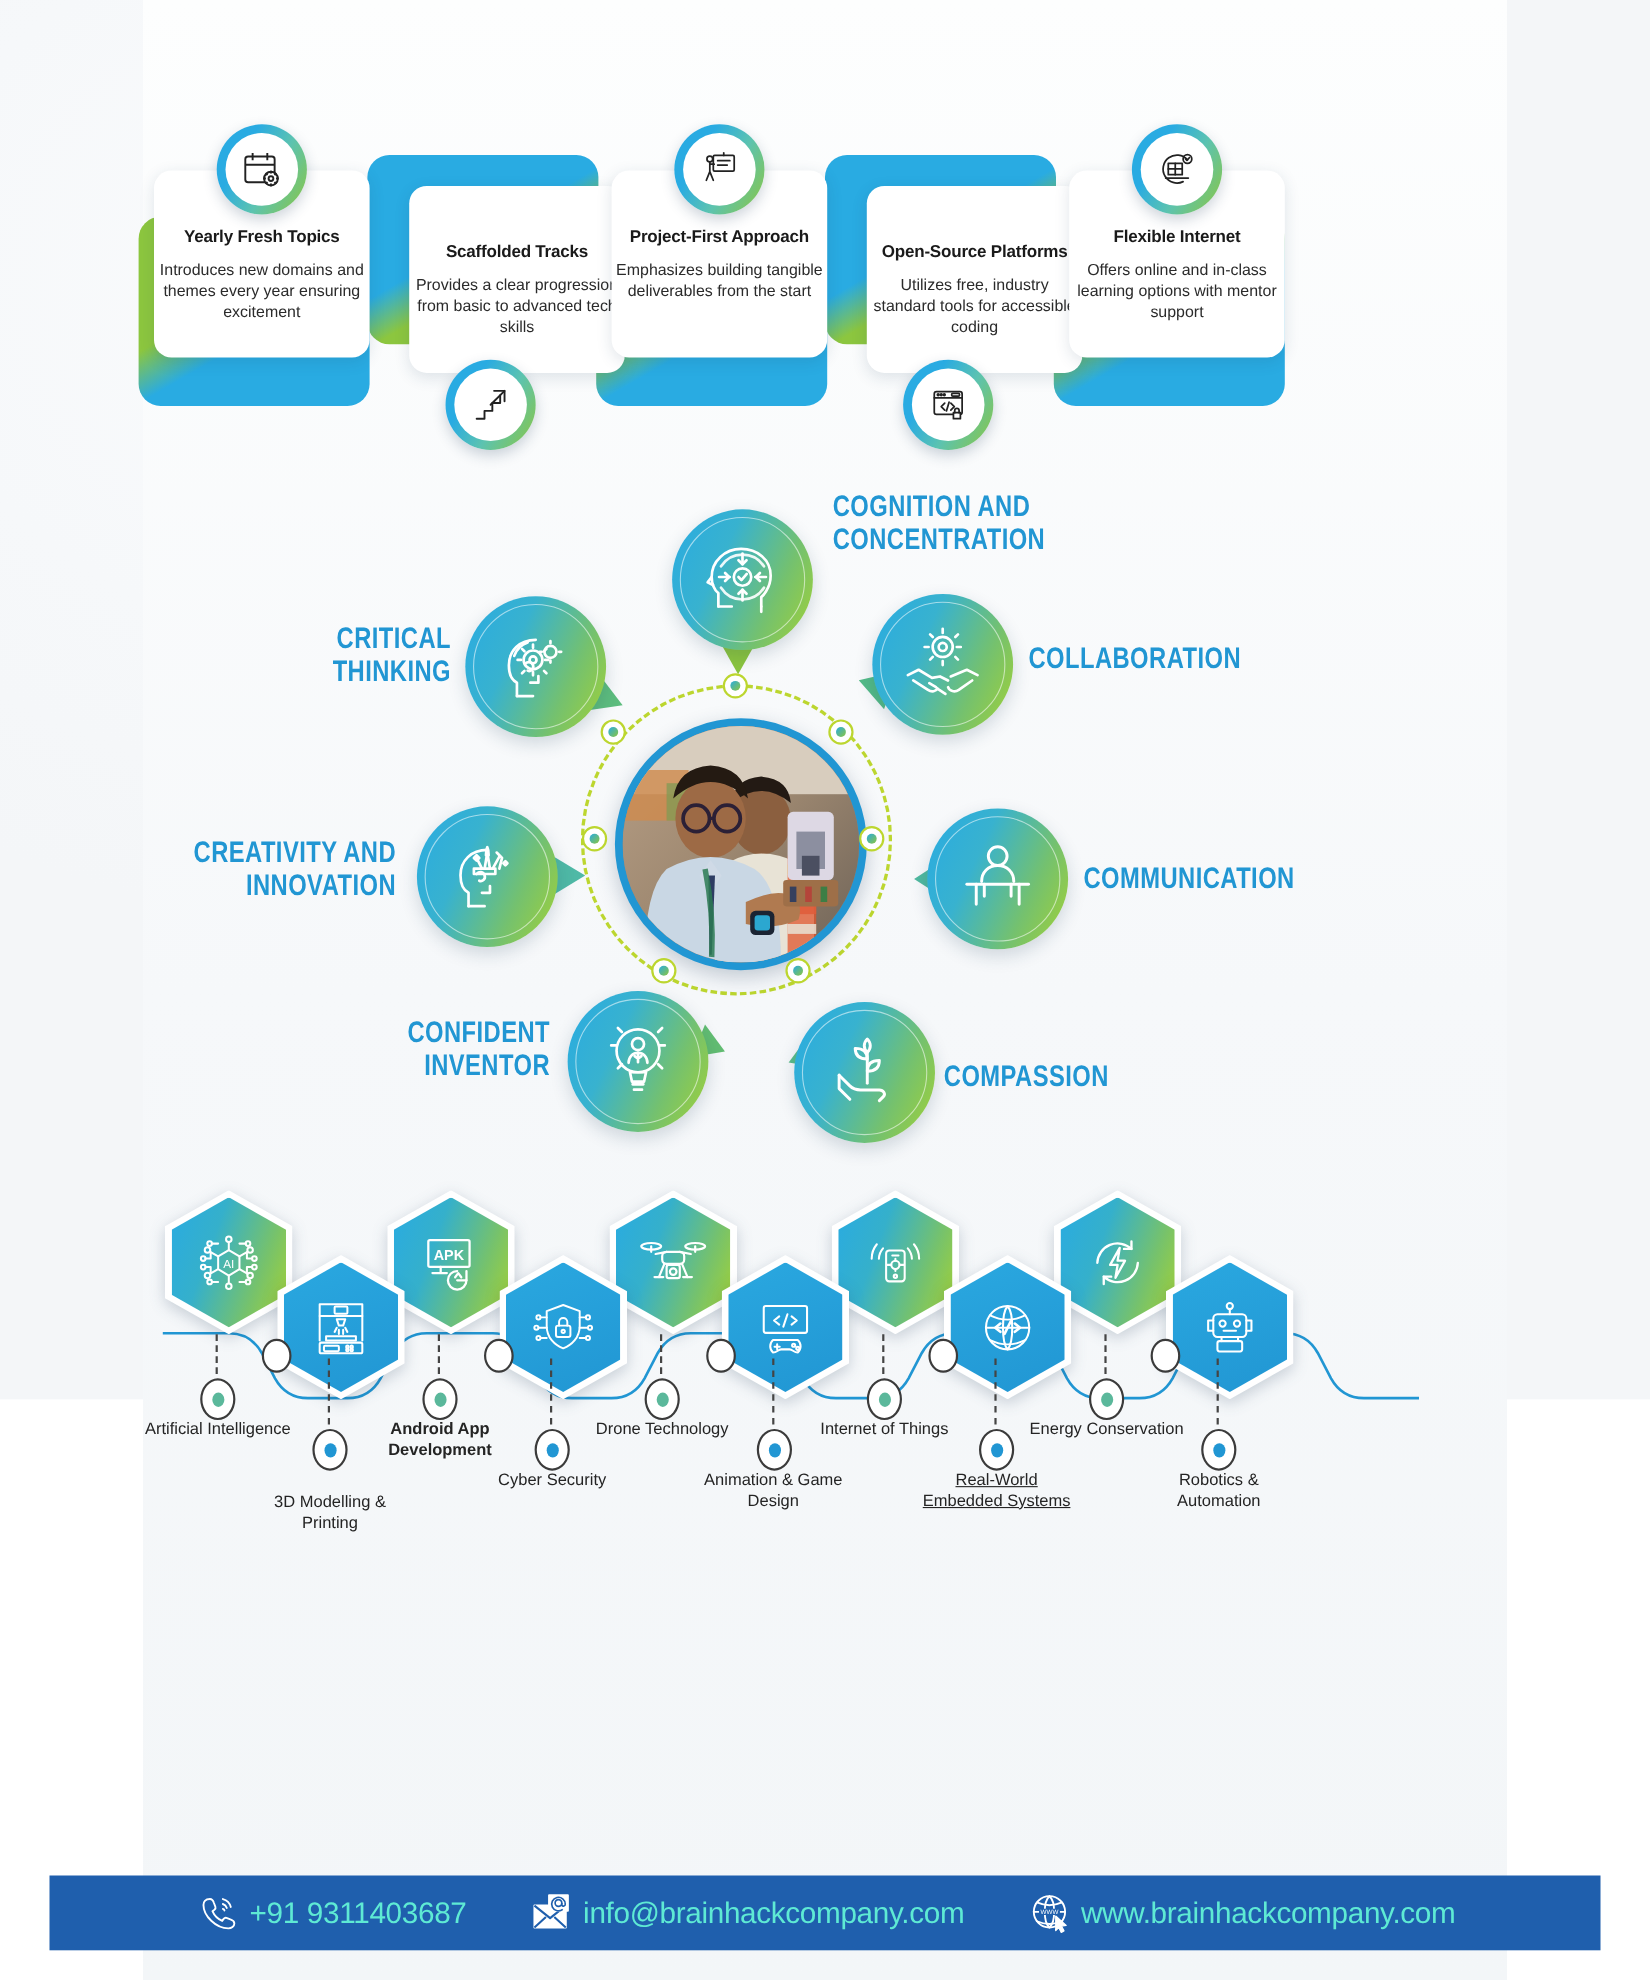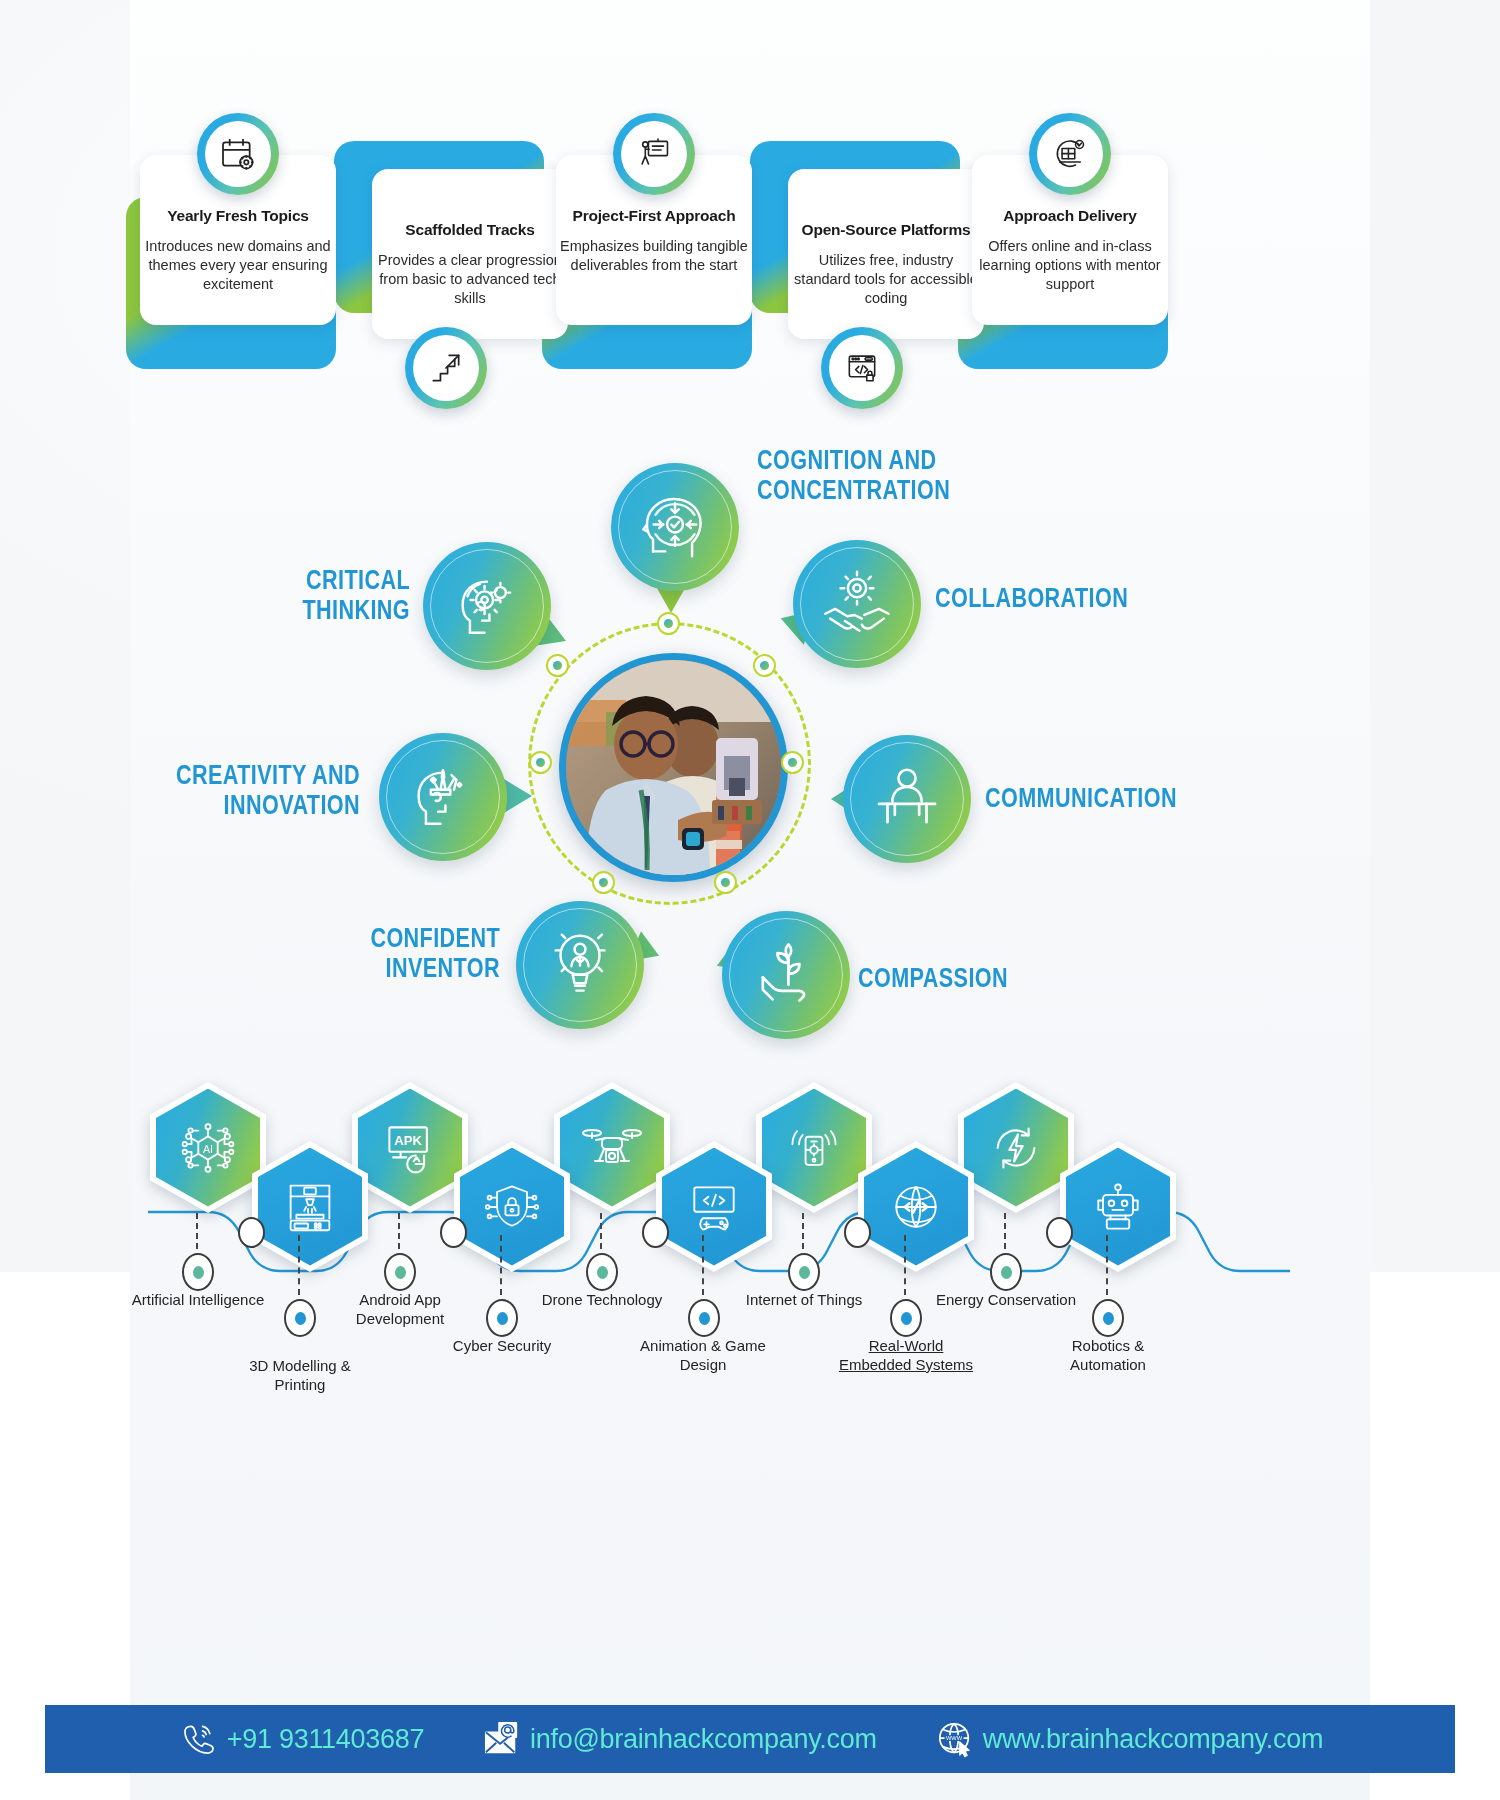--- a/index.html
+++ b/index.html
@@ -234,21 +234,21 @@
             <path d="M30 33h8v7h-8z" fill="#fff"></path>
             <path d="M31.5 33v-2.5a2.5 2.5 0 015 0V33"></path>
           </svg>
         </div>
       </div>
     </div>
 
     <div class="card" style="left:832px;top:40px;">
       <div class="frameA"></div>
       <div class="body">
-        <div class="title">Approach Delivery</div>
+        <div class="title">Flexible Internet</div>
         <div class="desc">Offers online and in-class learning options with mentor support</div>
       </div>
       <div class="bubble" style="left:57px;top:-42px;">
         <div class="inner">
           <svg width="38" height="38" viewBox="0 0 48 48" fill="none" stroke="#222" stroke-width="2" stroke-linecap="round" stroke-linejoin="round">
             <path d="M36 13a16 16 0 10-5 25"></path>
             <rect x="14" y="17" width="16" height="13"></rect>
             <path d="M22 17v13M14 23.5h16"></path>
             <path d="M11 34h26"></path>
             <circle cx="36" cy="12" r="5"></circle>
@@ -648,21 +648,21 @@
     <div class="pin green" style="left:52px;top:178px;">
         <i></i>
       </div>
     <div class="hexlabel" style="left:-7px;top:216px;">Artificial
 Intelligence</div>
 
     <div class="stem" style="left:268px;top:138px;height:36px;"></div>
     <div class="pin green" style="left:254px;top:178px;">
         <i></i>
       </div>
-    <div class="hexlabel" style="left:195px;top:216px;">Android App
+    <div class="hexlabel" style="left:195px;top:216px;font-weight:bold;">Android App
 Development</div>
 
     <div class="stem" style="left:470px;top:138px;height:36px;"></div>
     <div class="pin green" style="left:456px;top:178px;">
         <i></i>
       </div>
     <div class="hexlabel" style="left:397px;top:216px;">Drone
 Technology</div>
 
     <div class="stem" style="left:672px;top:138px;height:36px;"></div>

